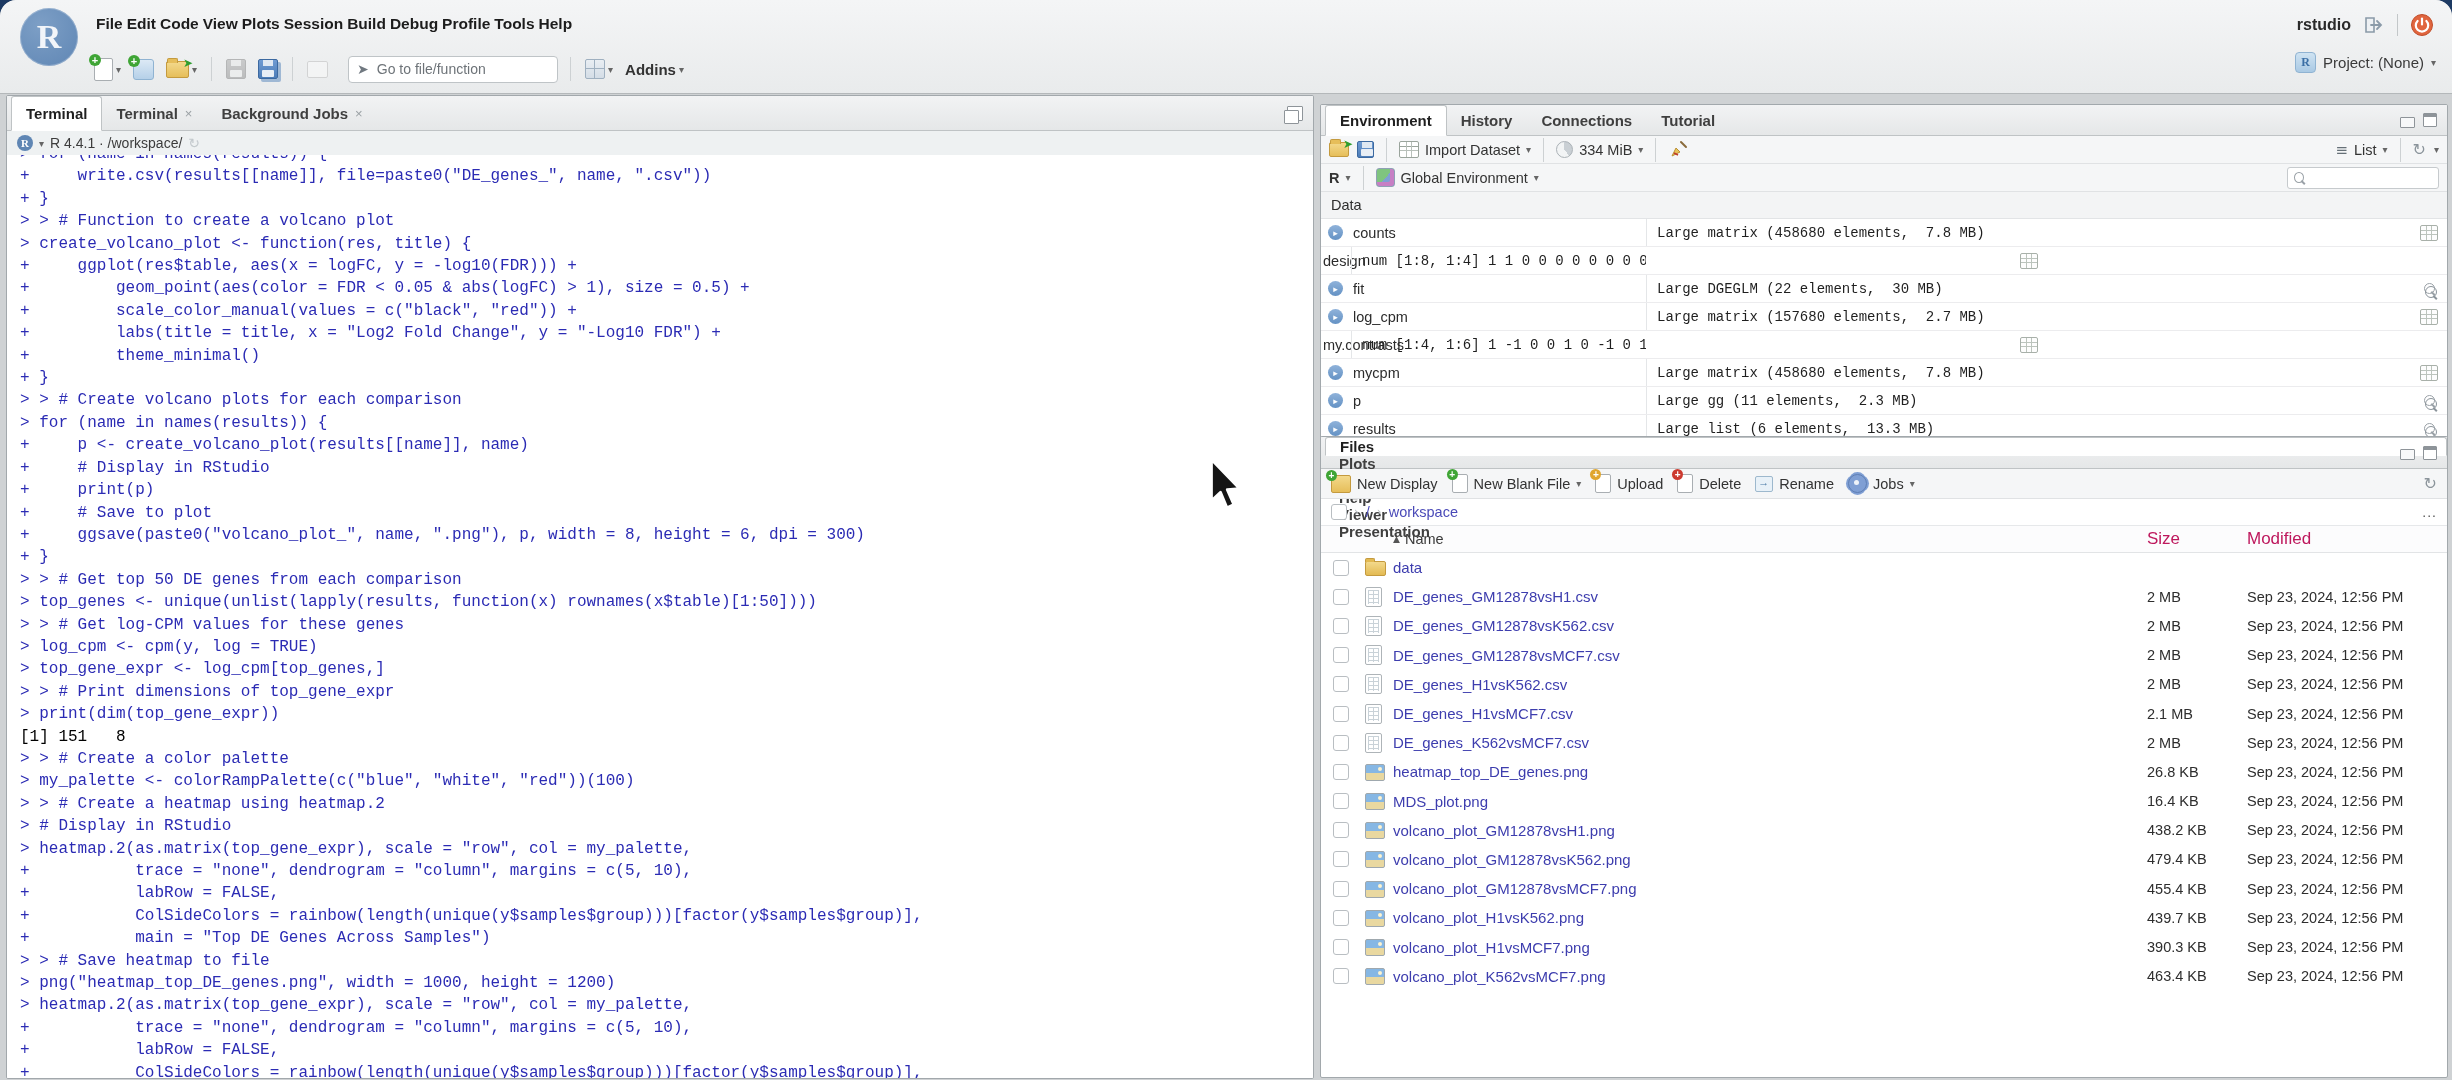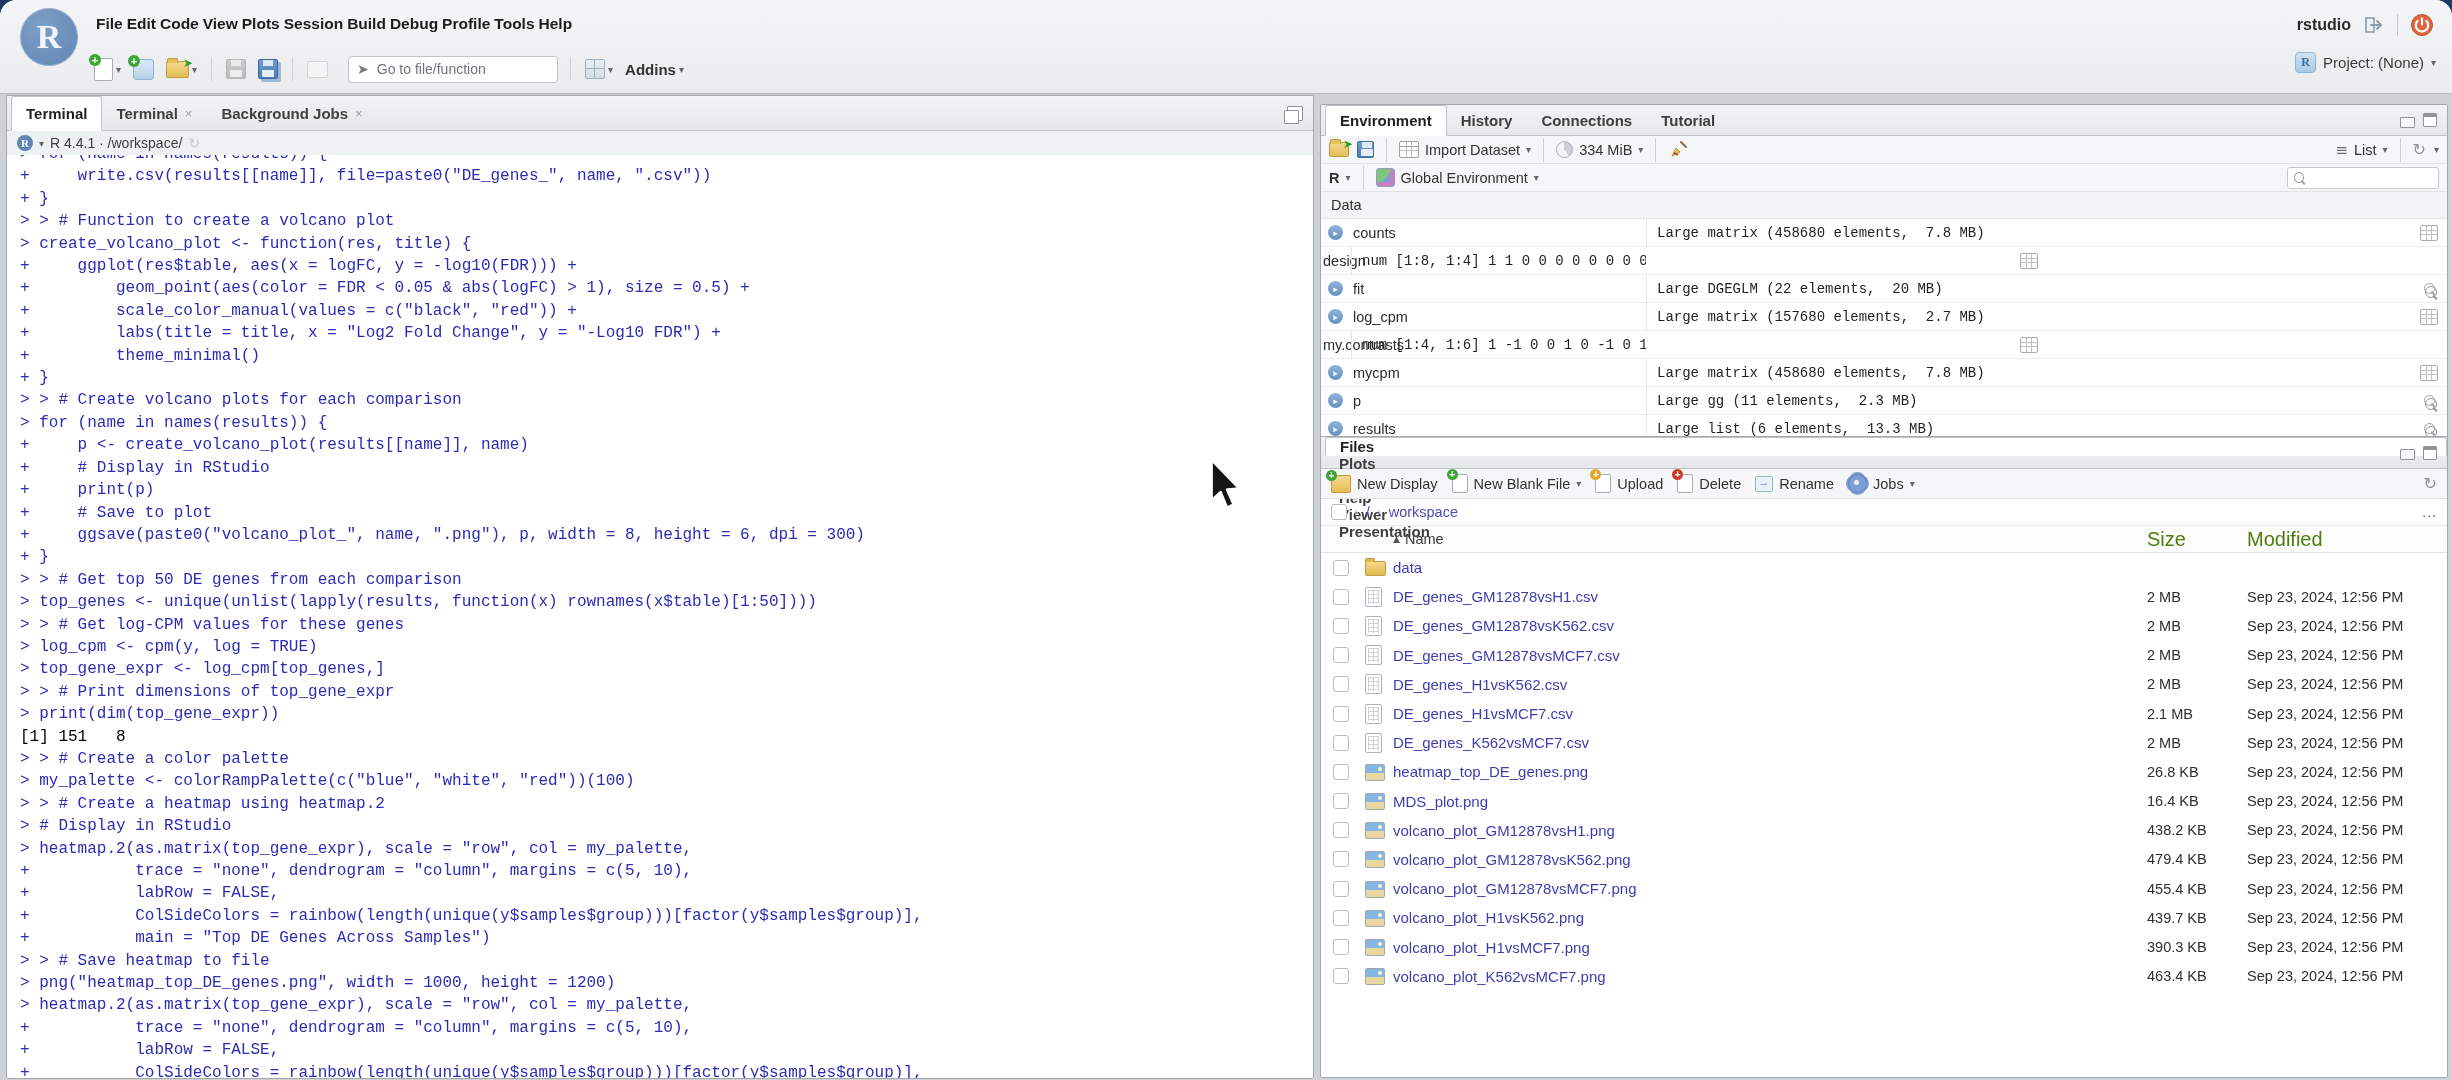--- a/index.html
+++ b/index.html
@@ -127,21 +127,21 @@
   .files-toolbar .mb-right{right:10px;}
   .breadcrumb{height:26px;display:flex;align-items:center;gap:7px;padding:0 10px;border-bottom:1px solid #e6e8ea;position:relative;}
   .chk{width:14px;height:14px;border:1px solid #b9bec2;border-radius:3px;background:#fff;display:inline-block;}
   .crumb-sep{color:#b9bec2;font-size:12px;font-family:"DejaVu Sans",sans-serif;}
   .crumb{font-size:14.5px;color:#4a4ab8;}
   .crumb.root{color:#4a4ab8;}
   .dots{position:absolute;right:10px;color:#555;font-size:14px;letter-spacing:1px;}
   .files-header{height:26px;display:grid;grid-template-columns:44px 28px 1fr 100px 200px;align-items:center;border-bottom:1px solid #e2e4e6;background:#fcfcfd;}
   .files-header .hname{font-size:14.5px;color:#3a3a3a;display:flex;align-items:center;gap:5px;}
   .sortup{font-size:9px;color:#555;font-family:"DejaVu Sans",sans-serif;}
-  .files-header .hsize,.files-header .hmod{font-size:20px;color:#4d7c0f;}
+  .files-header .hsize,.files-header .hmod{font-size:17px;color:#be185d;}
   .file-row{display:grid;grid-template-columns:44px 28px 1fr 100px 200px;align-items:center;height:29.2px;}
   .file-row .chk{margin-left:12px;}
   .file-row .fname{font-size:15px;color:#3d3dae;overflow:hidden;white-space:nowrap;text-overflow:ellipsis;}
   .file-row .fsize,.file-row .fmod{font-size:14.5px;color:#2e2e2e;}
   .ficon{width:19px;height:16px;position:relative;display:inline-block;}
   .ficon.folder{background:linear-gradient(#f3d98c,#e3ba52);border:1px solid #c49a3e;border-radius:2px;height:13px;margin-top:2px;}
   .ficon.folder:before{content:"";position:absolute;left:-1px;top:-4px;width:8px;height:3px;background:#e3ba52;border:1px solid #c49a3e;border-bottom:none;border-radius:2px 2px 0 0;}
   .ficon.csv{width:15px;height:18px;background:#fff;border:1px solid #aeb4b8;border-radius:2px;}
   .ficon.csv:before{content:"";position:absolute;inset:2px;background:
      linear-gradient(#c9d2d8 1px,transparent 1px) 0 0/100% 4px,
@@ -408,21 +408,21 @@
 
           <span class="nm">design</span>
           <span class="val">num [1:8, 1:4] 1 1 0 0 0 0 0 0 0 0 ...</span>
           <span class="env-act grid">
             <span class="act-grid"></span>
           </span>
         </div>
         <div class="env-row">
           <span class="exp-arrow">▸</span>
           <span class="nm">fit</span>
-          <span class="val">Large DGEGLM (22 elements,  20 MB)</span>
+          <span class="val">Large DGEGLM (22 elements,  30 MB)</span>
           <span class="env-act mag"><span class="act-mag"></span></span>
         </div>
         <div class="env-row">
           <span class="exp-arrow">▸</span>
           <span class="nm">log_cpm</span>
           <span class="val">Large matrix (157680 elements,  2.7 MB)</span>
           <span class="env-act grid">
             <span class="act-grid"></span>
           </span>
         </div>

